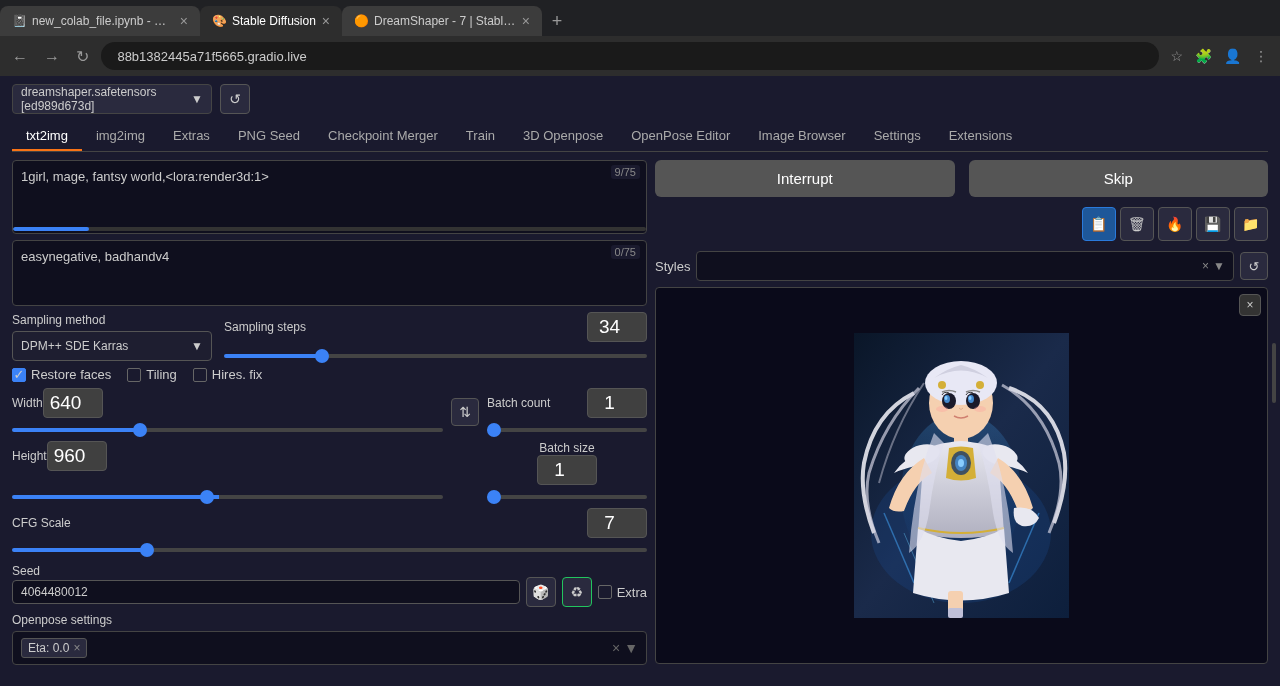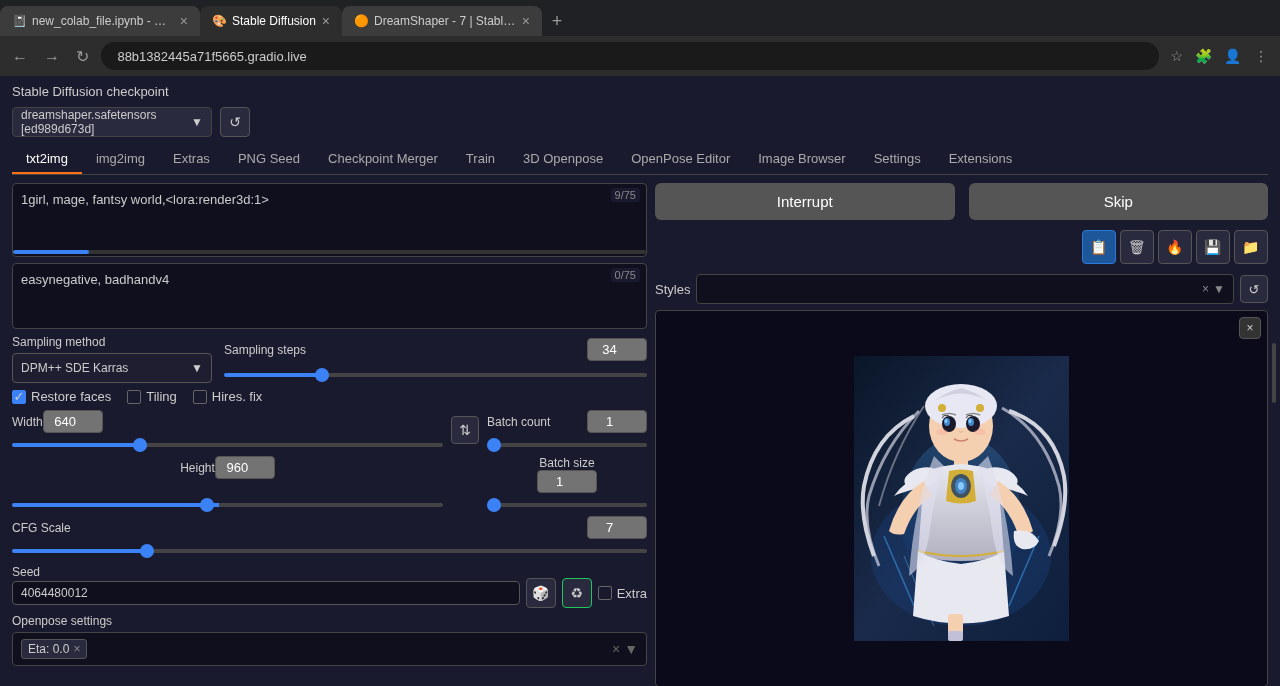--- a/index.html
+++ b/index.html
@@ -316,25 +316,25 @@
     .slider::-webkit-slider-thumb {
       -webkit-appearance: none;
       width: 14px;
       height: 14px;
       border-radius: 50%;
       background: #3b82f6;
       cursor: pointer;
     }
 
     .number-input {
-      background: #737373;
+      background: #404040;
       border: 1px solid #555;
       border-radius: 4px;
       color: #fff;
-      font-size: 13px;
+      font-size: 19px;
       padding: 3px 6px;
       width: 65px;
       text-align: center;
     }
 
     .dropdown {
       background: #1e1e30;
       border: 1px solid #555;
       border-radius: 4px;
       color: #ccc;
@@ -516,23 +516,20 @@
       <span class="browser-icon-btn">🧩</span>
       <span class="browser-icon-btn">👤</span>
       <span class="browser-icon-btn">⋮</span>
     </div>
   </div>
 </div>
 
 <div class="app-content">
 
   <div class="checkpoint-section">
-    <span class="checkpoint-label">Stable Diffusion checkpoint</span>
-  </div>
-  <div class="checkpoint-section">
     <div class="checkpoint-select">
       <span>dreamshaper.safetensors [ed989d673d]</span>
       <span>▼</span>
     </div>
     <div class="refresh-btn">↺</div>
   </div>
 
   <div class="nav-tabs">
     <div class="nav-tab active">txt2img</div>
     <div class="nav-tab">img2img</div>
@@ -610,21 +607,21 @@
           <div style="display:flex; align-items:center; justify-content:space-between; margin-bottom:2px;">
             <span style="color:#ccc; font-size:12px;">Batch count</span>
             <input type="number" class="number-input" style="width: 60px;" value="1">
           </div>
           <input type="range" class="slider" min="1" max="16" value="1" style="--fill: 0%; width: 100%;">
         </div>
       </div>
 
       <div style="display:flex; gap:8px; align-items:center;">
         <div style="flex:1;">
-          <div style="display:flex; align-items:center; justify-content:center; margin-bottom:16px;">
+          <div style="display:flex; align-items:center; justify-content:flex-start; margin-bottom:16px;">
             <span style="color:#ccc; font-size:12px;">Height</span>
             <input type="number" class="number-input" style="width: 60px;" value="960">
           </div>
           <input type="range" class="slider" min="64" max="2048" value="960" style="--fill: 48%; width: 100%;">
         </div>
         <div style="width:28px;"></div>
         <div style="flex:0 0 160px;">
           <div style="display:flex; align-items:center; justify-content:space-between; margin-bottom:2px;flex-direction:column;">
             <span style="color:#ccc; font-size:12px;">Batch size</span>
             <input type="number" class="number-input" style="width: 60px;" value="1">

